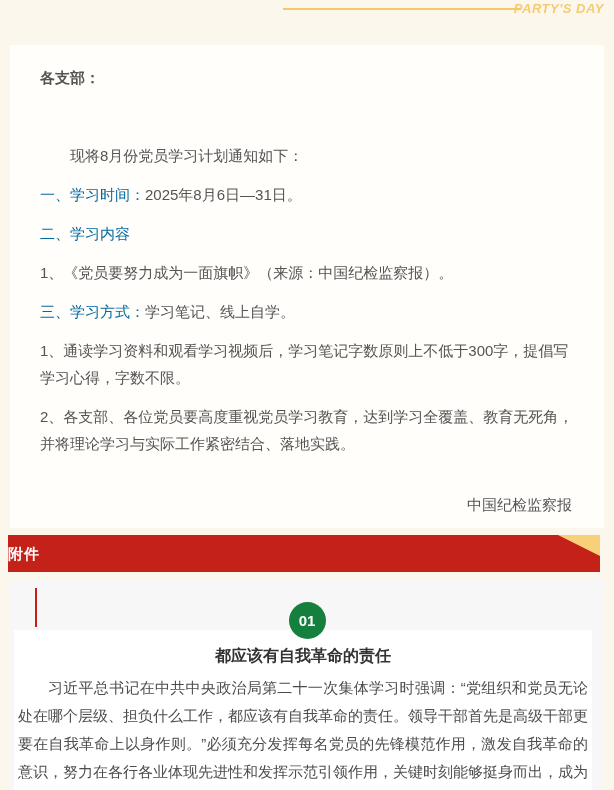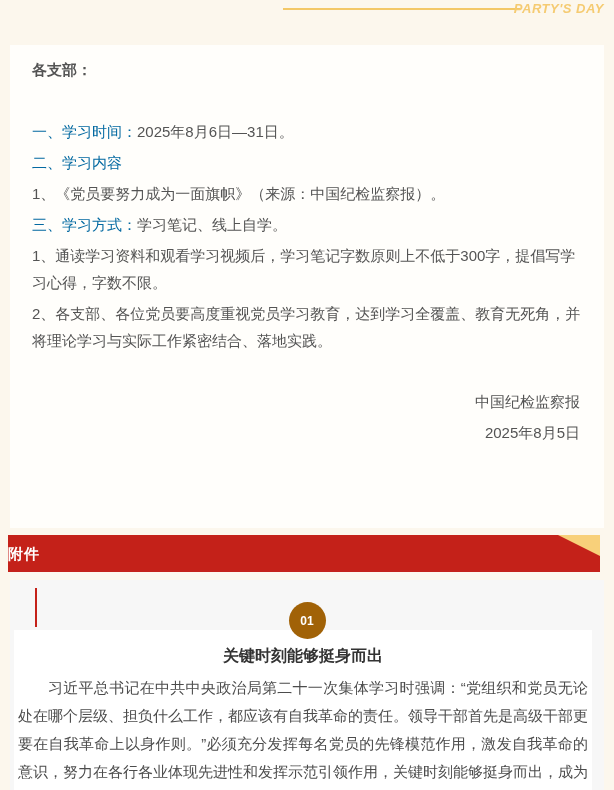--- a/index.html
+++ b/index.html
@@ -18,21 +18,21 @@
   .brand {
     position: absolute; right: 10px; top: 1px;
     font-style: italic; font-weight: bold; font-size: 13px;
     letter-spacing: 0.5px; color: #f5cb72;
   }
   
   .notice-card {
     margin: 0 10px; height: 483px;
     background: #fffefb; padding: 7px 18px 0 18px;
   }
-  .notice-card p { font-size: 15px; line-height: 27px; margin: 4px; color: #545454; }
+  .notice-card p { font-size: 15px; line-height: 27px; margin: 12px; color: #545454; }
   .bold-label { font-weight: normal; color: #0369a1; }
   .salutation { font-weight: bold; color: #3b3b3b; }
   .blank-line { height: 27px; }
   .intro { text-indent: 2em; }
   .sig-block { margin-top: 34px; text-align: right; padding-right: 2px; }
   
   .banner {
     position: relative; margin: 7px 14px 8px 8px; height: 37px;
     background: #c42119;
   }
@@ -49,22 +49,22 @@
     position: relative; margin: 0 10px; height: 210px;
     background: #f7f7f7; padding-top: 1px;
   }
   .accent-line {
     position: absolute; left: 25px; top: 8px;
     width: 2px; height: 39px; background: #c42119;
   }
   .badge {
     position: relative; z-index: 2;
     width: 37px; height: 37px; margin: 21px auto 0;
-    border-radius: 50%; background: #a16207;
-    color: #ffffff; font-weight: bold; font-size: 12px;
+    border-radius: 50%; background: #15803d;
+    color: #ffffff; font-weight: bold; font-size: 15px;
     display: flex; align-items: center; justify-content: center;
   }
   .inner-card {
     position: relative; z-index: 1;
     background: #ffffff; margin: -9px 12px 0 4px;
     padding: 16px 2px 20px 2px; min-height: 162px;
   }
   .att-title {
     text-align: center; font-weight: bold; font-size: 16px;
     color: #333333; margin-bottom: 7px;
@@ -78,20 +78,21 @@
 <body>
 
 <div class="top-header">
   <div class="gold-line"></div>
   <div class="brand">PARTY'S DAY</div>
 </div>
 
 <div class="notice-card">
   <p class="salutation">各支部：</p>
   <div class="blank-line"></div>
+  <p class="intro">现将8月份党员学习计划通知如下：</p>
 
   <p><span class="bold-label">一、学习时间：</span><span>2025年8月6日—31日。</span></p>
   <p><span class="bold-label">二、学习内容</span><span></span></p>
   <p><span class="bold-label"></span><span>1、《党员要努力成为一面旗帜》（来源：中国纪检监察报）。</span></p>
   <p><span class="bold-label">三、学习方式：</span><span>学习笔记、线上自学。</span></p>
   <p><span class="bold-label"></span><span>1、通读学习资料和观看学习视频后，学习笔记字数原则上不低于300字，提倡写学习心得，字数不限。</span></p>
   <p><span class="bold-label"></span><span>2、各支部、各位党员要高度重视党员学习教育，达到学习全覆盖、教育无死角，并将理论学习与实际工作紧密结合、落地实践。</span></p>
 
   <div class="sig-block">
     <p>中国纪检监察报</p>
@@ -101,16 +102,16 @@
 
 <div class="banner">
   <div class="banner-label">附件</div>
   <div class="fold"></div>
 </div>
 
 <div class="attachment-card">
   <div class="accent-line"></div>
   <div class="badge">01</div>
   <div class="inner-card">
-    <div class="att-title">关键时刻能够挺身而出</div>
+    <div class="att-title">都应该有自我革命的责任</div>
     <p class="att-body">习近平总书记在中共中央政治局第二十一次集体学习时强调：“党组织和党员无论处在哪个层级、担负什么工作，都应该有自我革命的责任。领导干部首先是高级干部更要在自我革命上以身作则。”必须充分发挥每名党员的先锋模范作用，激发自我革命的意识，努力在各行各业体现先进性和发挥示范引领作用，关键时刻能够挺身而出，成为一面旗帜。</p>
   </div>
 </div>
 
 </body></html>

